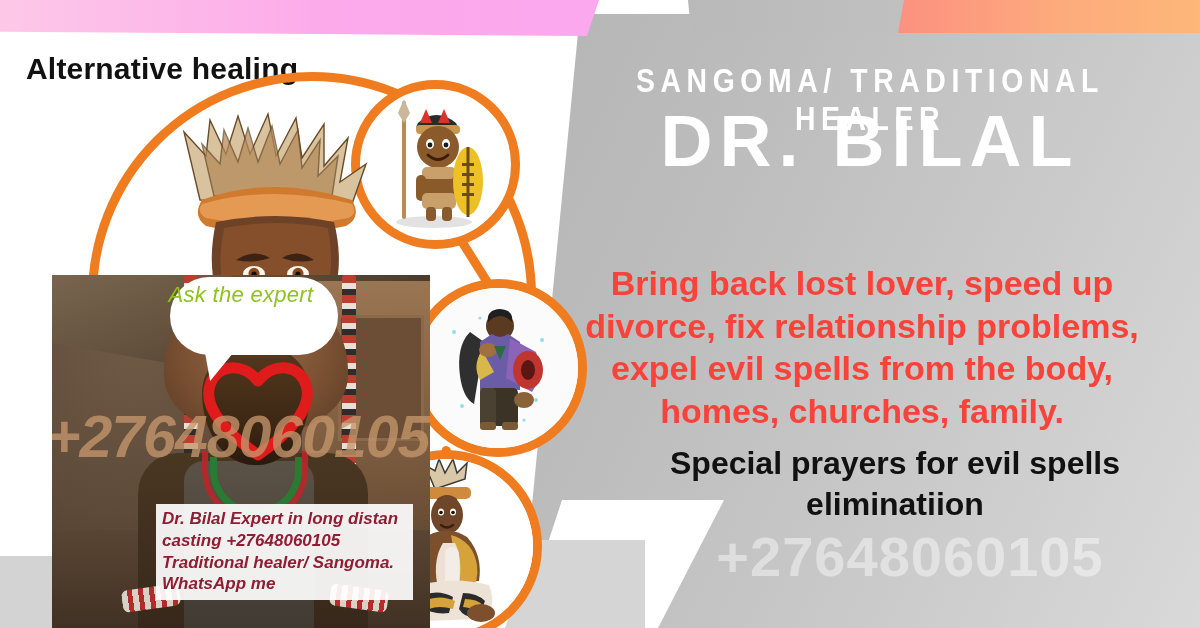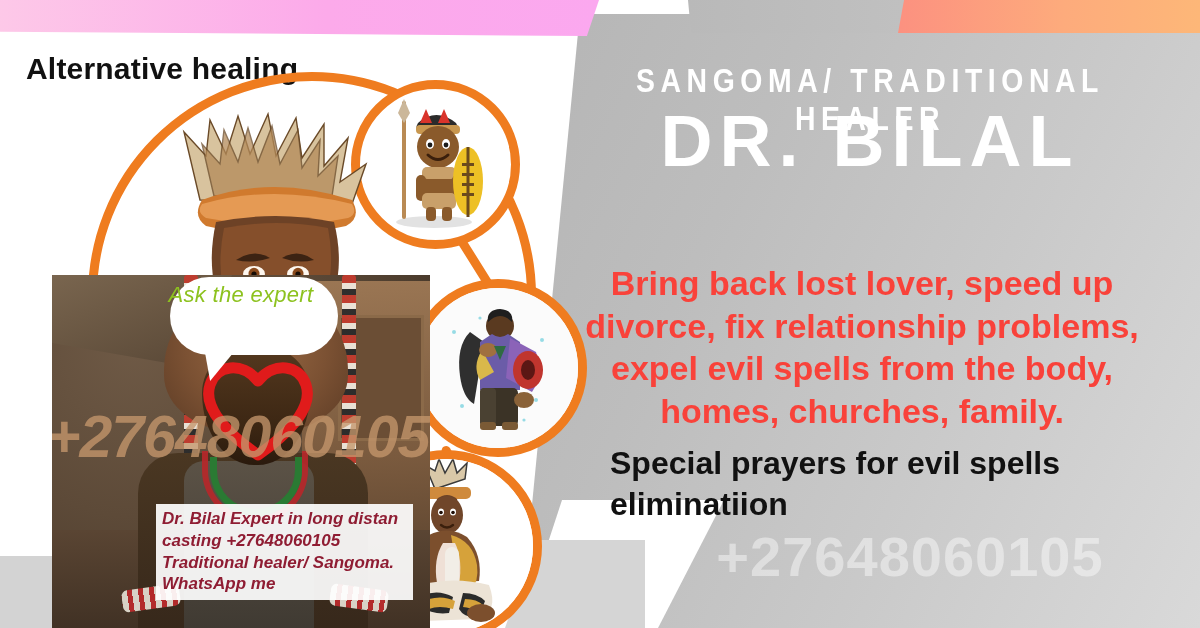--- a/index.html
+++ b/index.html
@@ -159,21 +159,21 @@
   }
   .redblock{
     position:absolute;left:548px;top:218px;width:628px;
     color:#f9423a;font-weight:bold;font-size:34px;line-height:1.25;
     text-align:center;
     margin-top:44px;
   }
   .blackblock{
     position:absolute;left:610px;top:443px;width:570px;
     color:#111111;font-weight:bold;font-size:32px;line-height:1.28;
-    text-align:left;
+    text-align:center;
   }
   .ghost-phone{
     position:absolute;left:640px;top:524px;width:540px;
     color:rgba(255,255,255,.44);font-weight:bold;font-size:56px;
     text-align:center;letter-spacing:1px;
   }
   .headline{
     position:absolute;left:26px;top:52px;
     color:#111111;font-weight:bold;font-size:30px;letter-spacing:.2px;
   }

